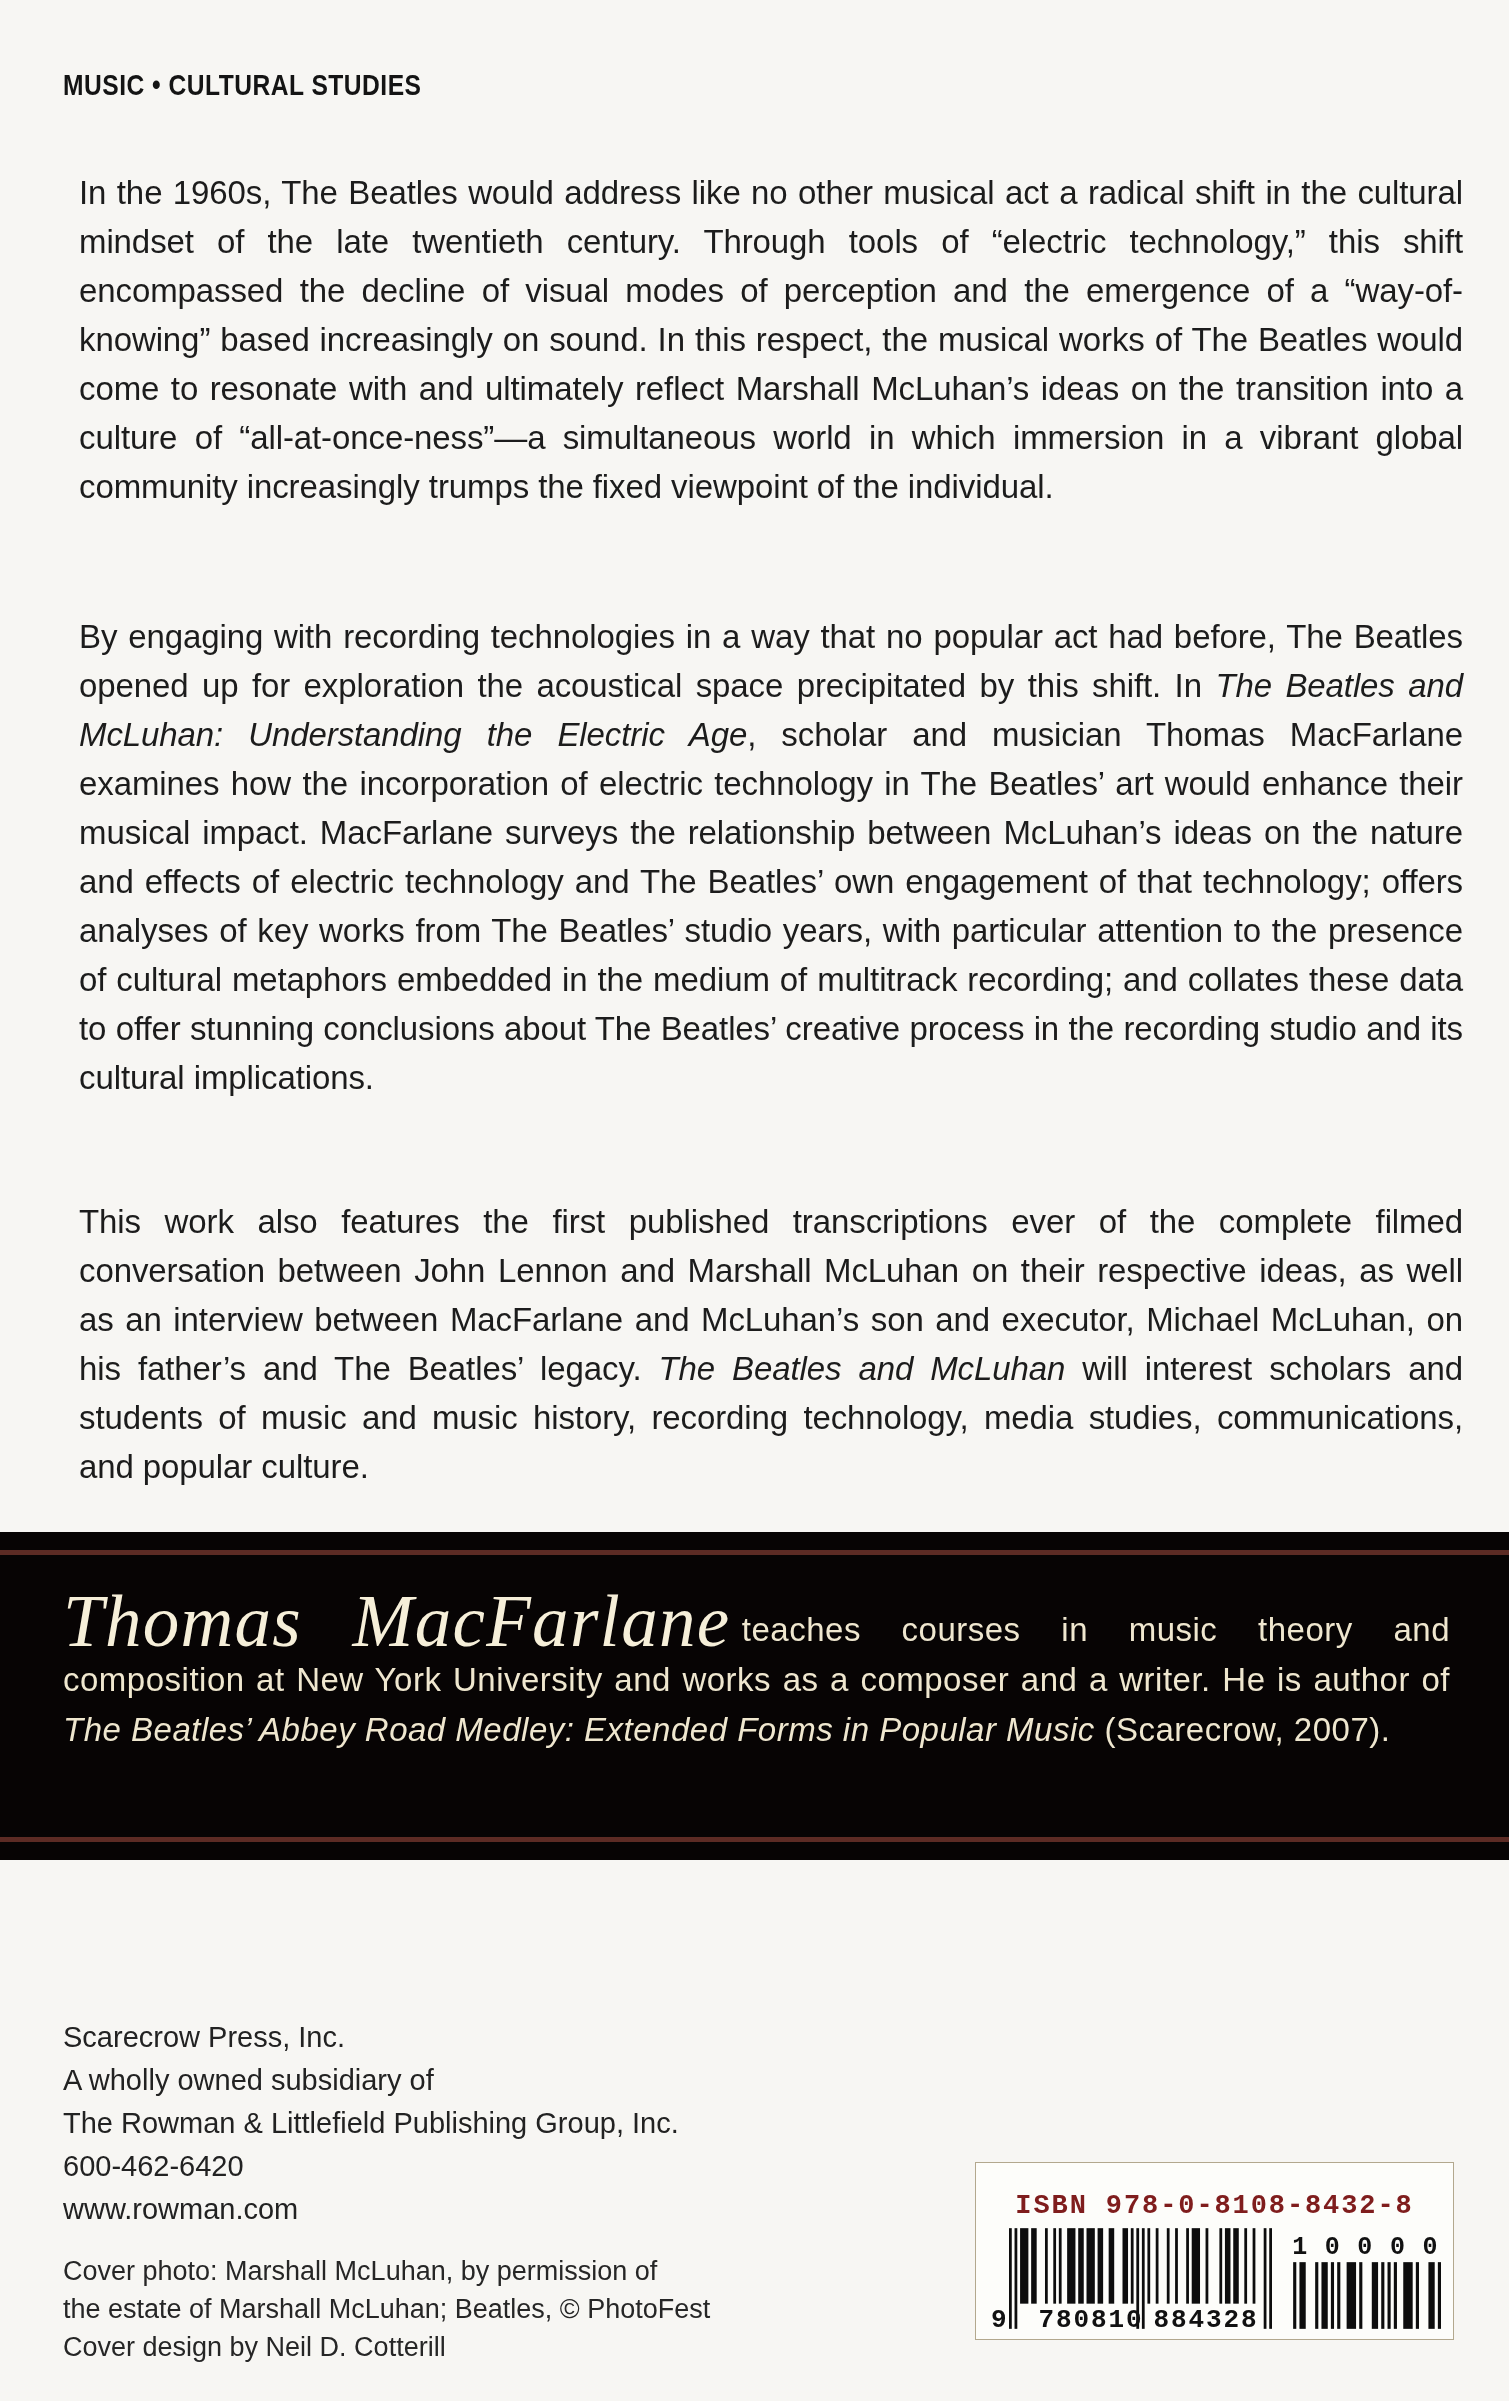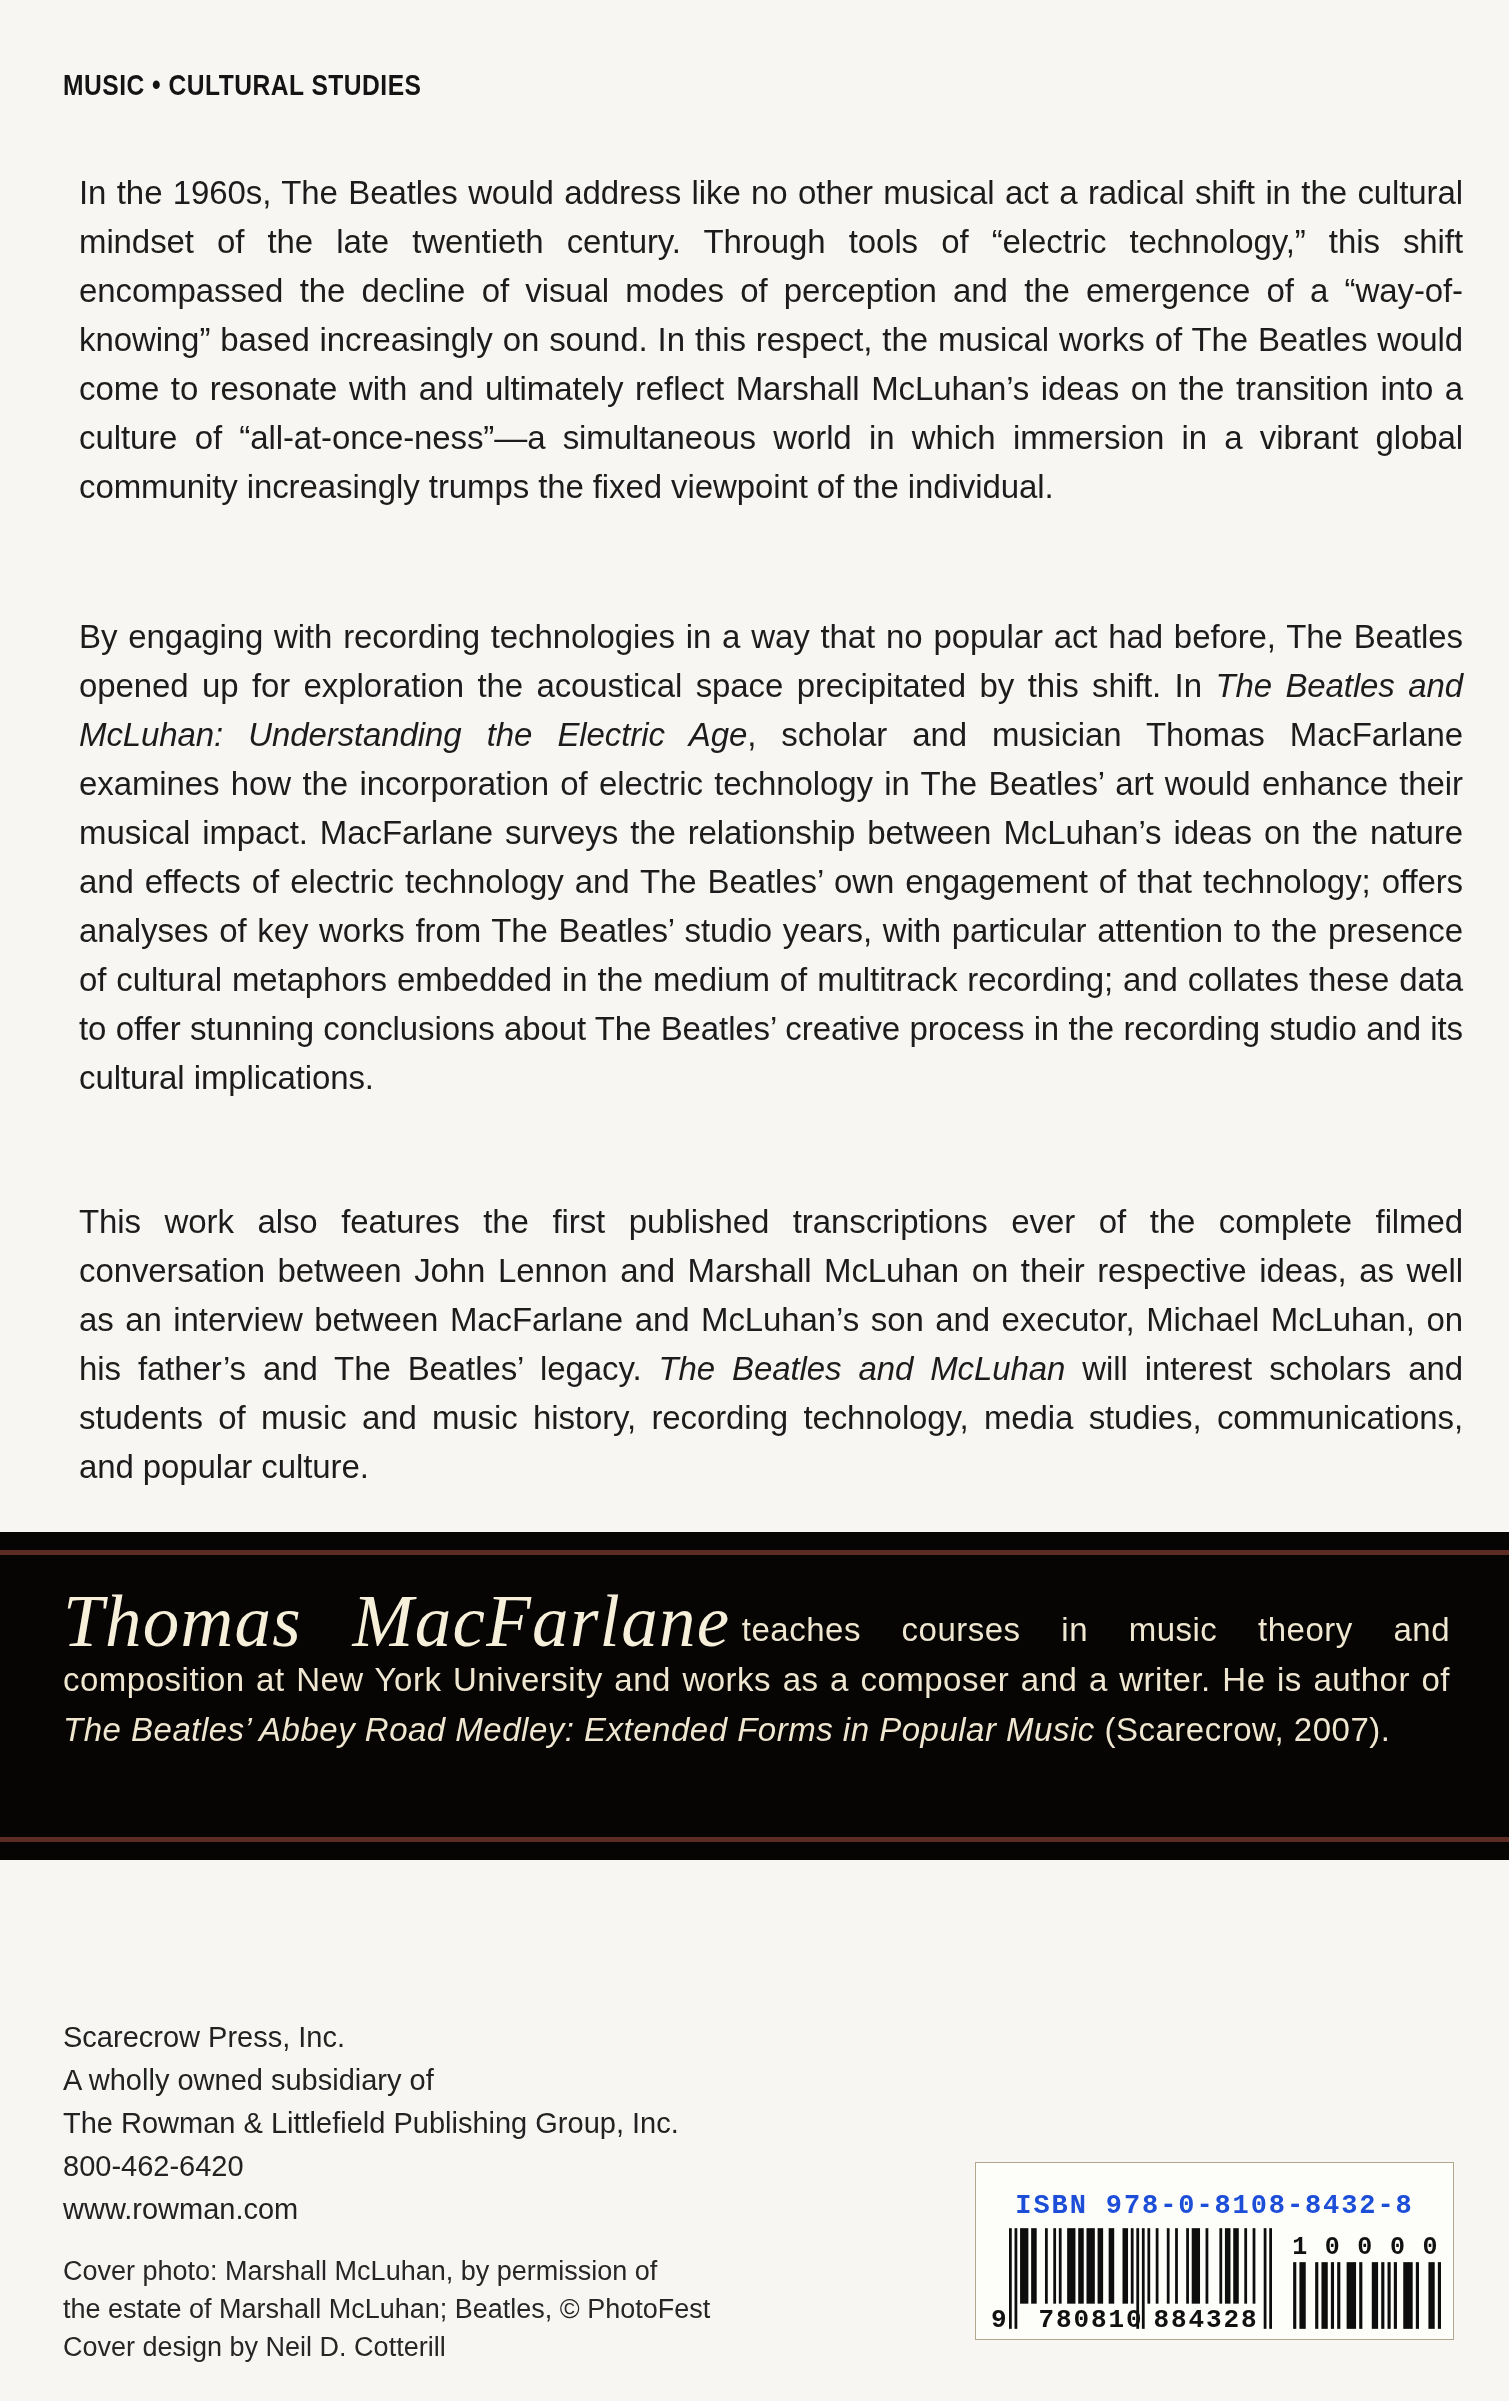--- a/index.html
+++ b/index.html
@@ -53,21 +53,21 @@
   
   #credits{left:63px;top:2252px;font-size:27px;line-height:38px;color:#262626;}
   
   #barcode-box{
     left:975px;top:2162px;width:479px;height:178px;
     background:#fdfdfa;border:1.9px solid #b3a88e;box-sizing:border-box;
   }
   #isbn-label{
     position:absolute;top:28px;left:0;width:100%;text-align:center;
     font-family:"Liberation Mono",monospace;font-weight:bold;
-    font-size:27px;letter-spacing:1.9px;color:#1d4ed8;white-space:nowrap;
+    font-size:27px;letter-spacing:1.9px;color:#7f1d1d;white-space:nowrap;
   }
   #main-barcode{position:absolute;left:33px;top:65px;width:263px;height:101px;}
   #main-digits{position:absolute;left:33px;top:142px;width:263px;height:29px;
     font-family:"Liberation Mono",monospace;font-size:26px;font-weight:bold;color:#111;}
   #main-digits span{position:absolute;top:0;}
   #digit-lead{left:-26.4px;width:24px;text-align:right;}
   #digit-group1{left:22px;width:120px;text-align:center;letter-spacing:1.9px;}
   #digit-group2{left:137px;width:120px;text-align:center;letter-spacing:1.9px;}
   #addon-label{
     position:absolute;left:314px;top:70px;width:151px;text-align:center;
@@ -91,21 +91,21 @@
 <div class="abs" id="author-box">
   <div class="box-rule" id="box-rule-top"></div>
   <div id="author-text"><span id="author-name">Thomas MacFarlane</span><span>teaches courses in music theory and composition at New York University and works as a composer and a writer. He is author of </span><i>The Beatles’ Abbey Road Medley: Extended Forms in Popular Music</i><span> (Scarecrow, 2007).</span></div>
   <div class="box-rule" id="box-rule-bottom"></div>
 </div>
 
 <div class="abs" id="publisher">
   <div>Scarecrow Press, Inc.</div>
   <div>A wholly owned subsidiary of</div>
   <div>The Rowman &amp; Littlefield Publishing Group, Inc.</div>
-  <div>800-462-6420</div>
+  <div>600-462-6420</div>
   <div>www.rowman.com</div>
 </div>
 
 <div class="abs" id="credits">
   <div>Cover photo: Marshall McLuhan, by permission of</div>
   <div>the estate of Marshall McLuhan; Beatles, © PhotoFest</div>
   <div>Cover design by Neil D. Cotterill</div>
 </div>
 
 <div class="abs" id="barcode-box">

